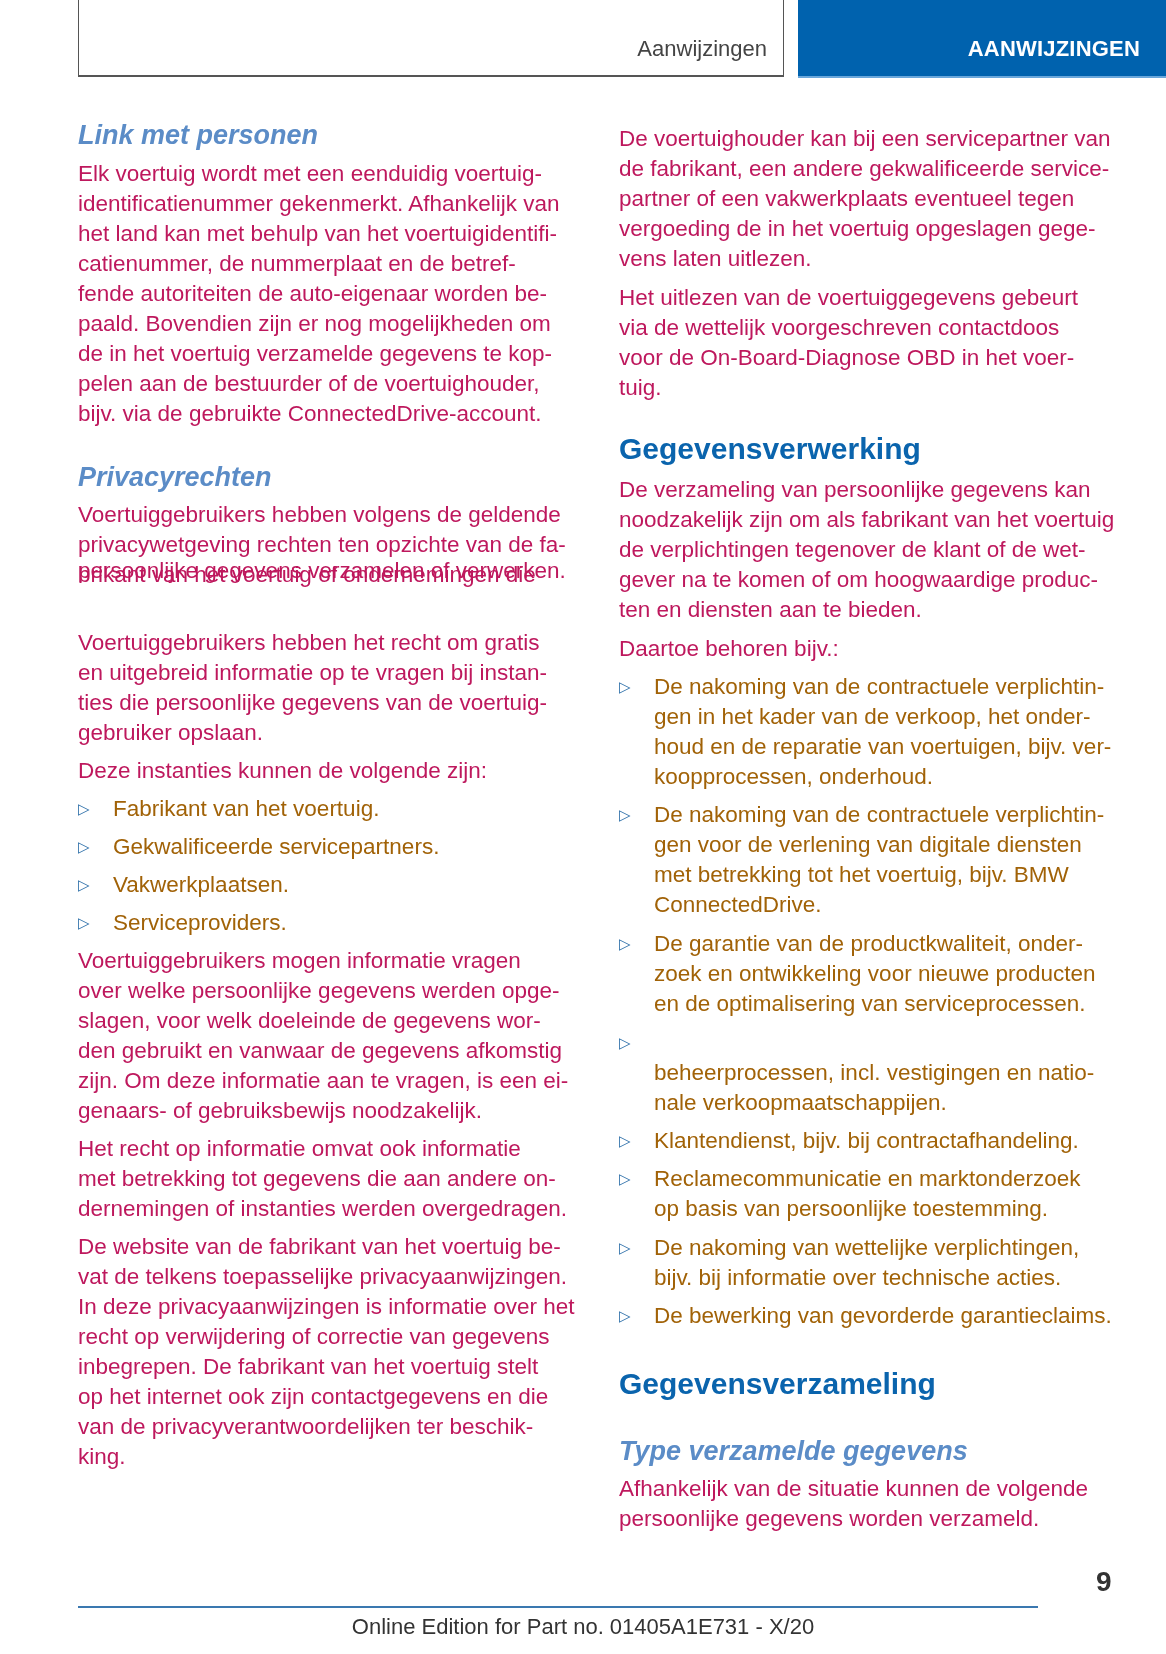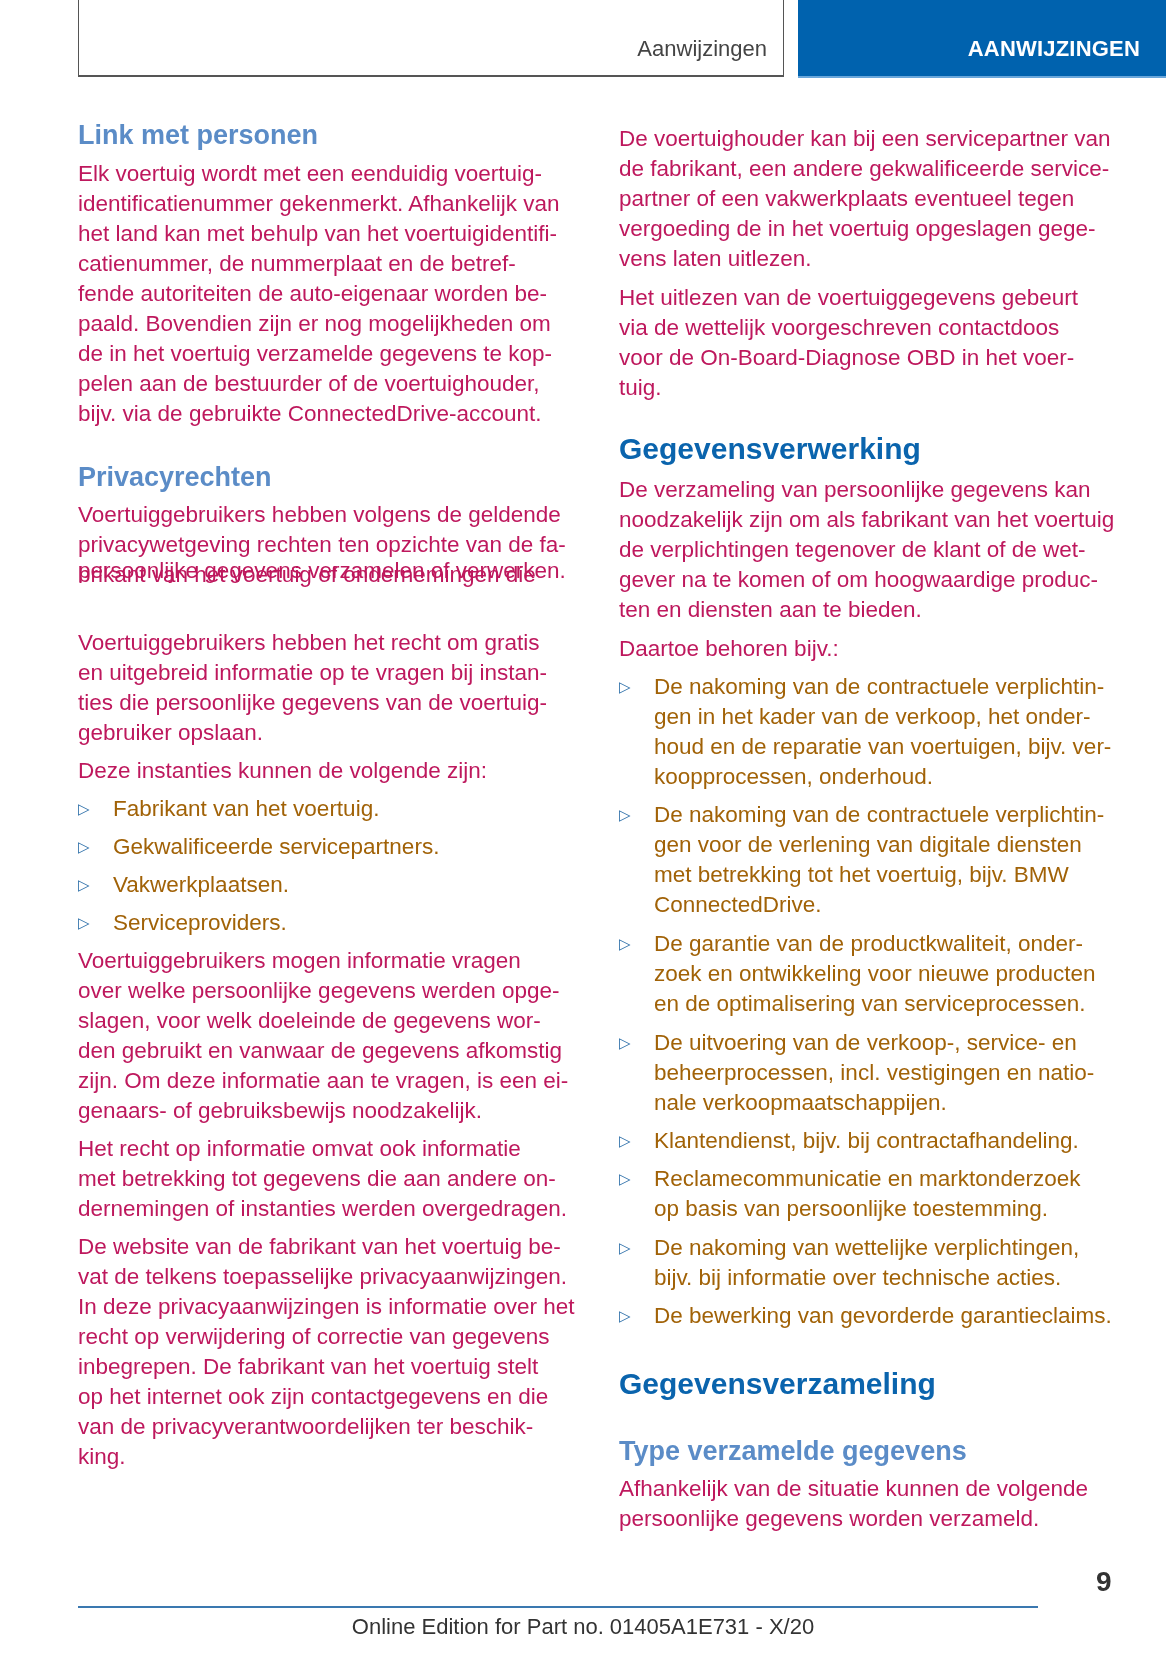--- a/index.html
+++ b/index.html
@@ -9,21 +9,21 @@
                 border-left: 1px solid #555; border-right: 1px solid #555; border-bottom: 2px solid #555;
                 box-sizing: border-box; }
   .header-label { position: absolute; right: 16px; top: 36px; font-size: 22px; color: #444; }
   .header-tab { position: absolute; left: 798px; top: 0; width: 368px; height: 78px; background: #0062ae;
                 border-bottom: 2px solid #6aa7db; box-sizing: border-box; }
   .header-tab-label { position: absolute; right: 26px; top: 36px; font-size: 22px; font-weight: bold; color: #fff; letter-spacing: 0.2px; }
   .col { position: absolute; top: 0; }
   .col-left { left: 78px; width: 510px; }
   .col-right { left: 619px; width: 515px; }
   .line { position: absolute; left: 0; white-space: nowrap; font-size: 22.5px; line-height: 30px; color: #be185d; }
-  .h2 { position: absolute; left: 0; white-space: nowrap; font-size: 27px; font-weight: bold; color: #5b8cc7; }
+  .h2 { position: absolute; left: 0; white-space: nowrap; font-size: 27px; font-weight: bold; color: #5b8cc7; font-style: italic; }
   .h1 { position: absolute; left: 0; white-space: nowrap; font-size: 30px; font-weight: bold; color: #0a64ad; }
   .bullet { position: absolute; left: 0; font-size: 15px; color: #2b6ea8; line-height: 30px; }
   .bl { position: absolute; left: 35px; white-space: nowrap; font-size: 22.5px; line-height: 30px; color: #a16207; }
   .footer-rule { position: absolute; left: 78px; top: 1606px; width: 960px; height: 2px; background: #3a78b0; }
   .page-num { position: absolute; left: 1096px; top: 1566px; font-size: 28px; font-weight: bold; color: #333; }
   .footer-text { position: absolute; left: 0; width: 1166px; top: 1614px; text-align: center; font-size: 22px; color: #333; }
 </style>
 </head>
 <body>
 
@@ -148,21 +148,20 @@
       <span class="bl" style="top:90px">ConnectedDrive.</span>
     </div>
     <div style="position:absolute;left:0;top:929px;width:515px;height:90px">
       <span class="bullet">▷</span>
       <span class="bl" style="top:0">De garantie van de productkwaliteit, onder-</span>
       <span class="bl" style="top:30px">zoek en ontwikkeling voor nieuwe producten</span>
       <span class="bl" style="top:60px">en de optimalisering van serviceprocessen.</span>
     </div>
     <div style="position:absolute;left:0;top:1028px;width:515px;height:90px">
       <span class="bullet">▷</span>
-      <span class="bl" style="top:0">De uitvoering van de verkoop-, service- en</span>
       <span class="bl" style="top:30px">beheerprocessen, incl. vestigingen en natio-</span>
       <span class="bl" style="top:60px">nale verkoopmaatschappijen.</span>
     </div>
     <div style="position:absolute;left:0;top:1126px;width:515px;height:30px">
       <span class="bullet">▷</span>
       <span class="bl" style="top:0">Klantendienst, bijv. bij contractafhandeling.</span>
     </div>
     <div style="position:absolute;left:0;top:1164px;width:515px;height:60px">
       <span class="bullet">▷</span>
       <span class="bl" style="top:0">Reclamecommunicatie en marktonderzoek</span>

